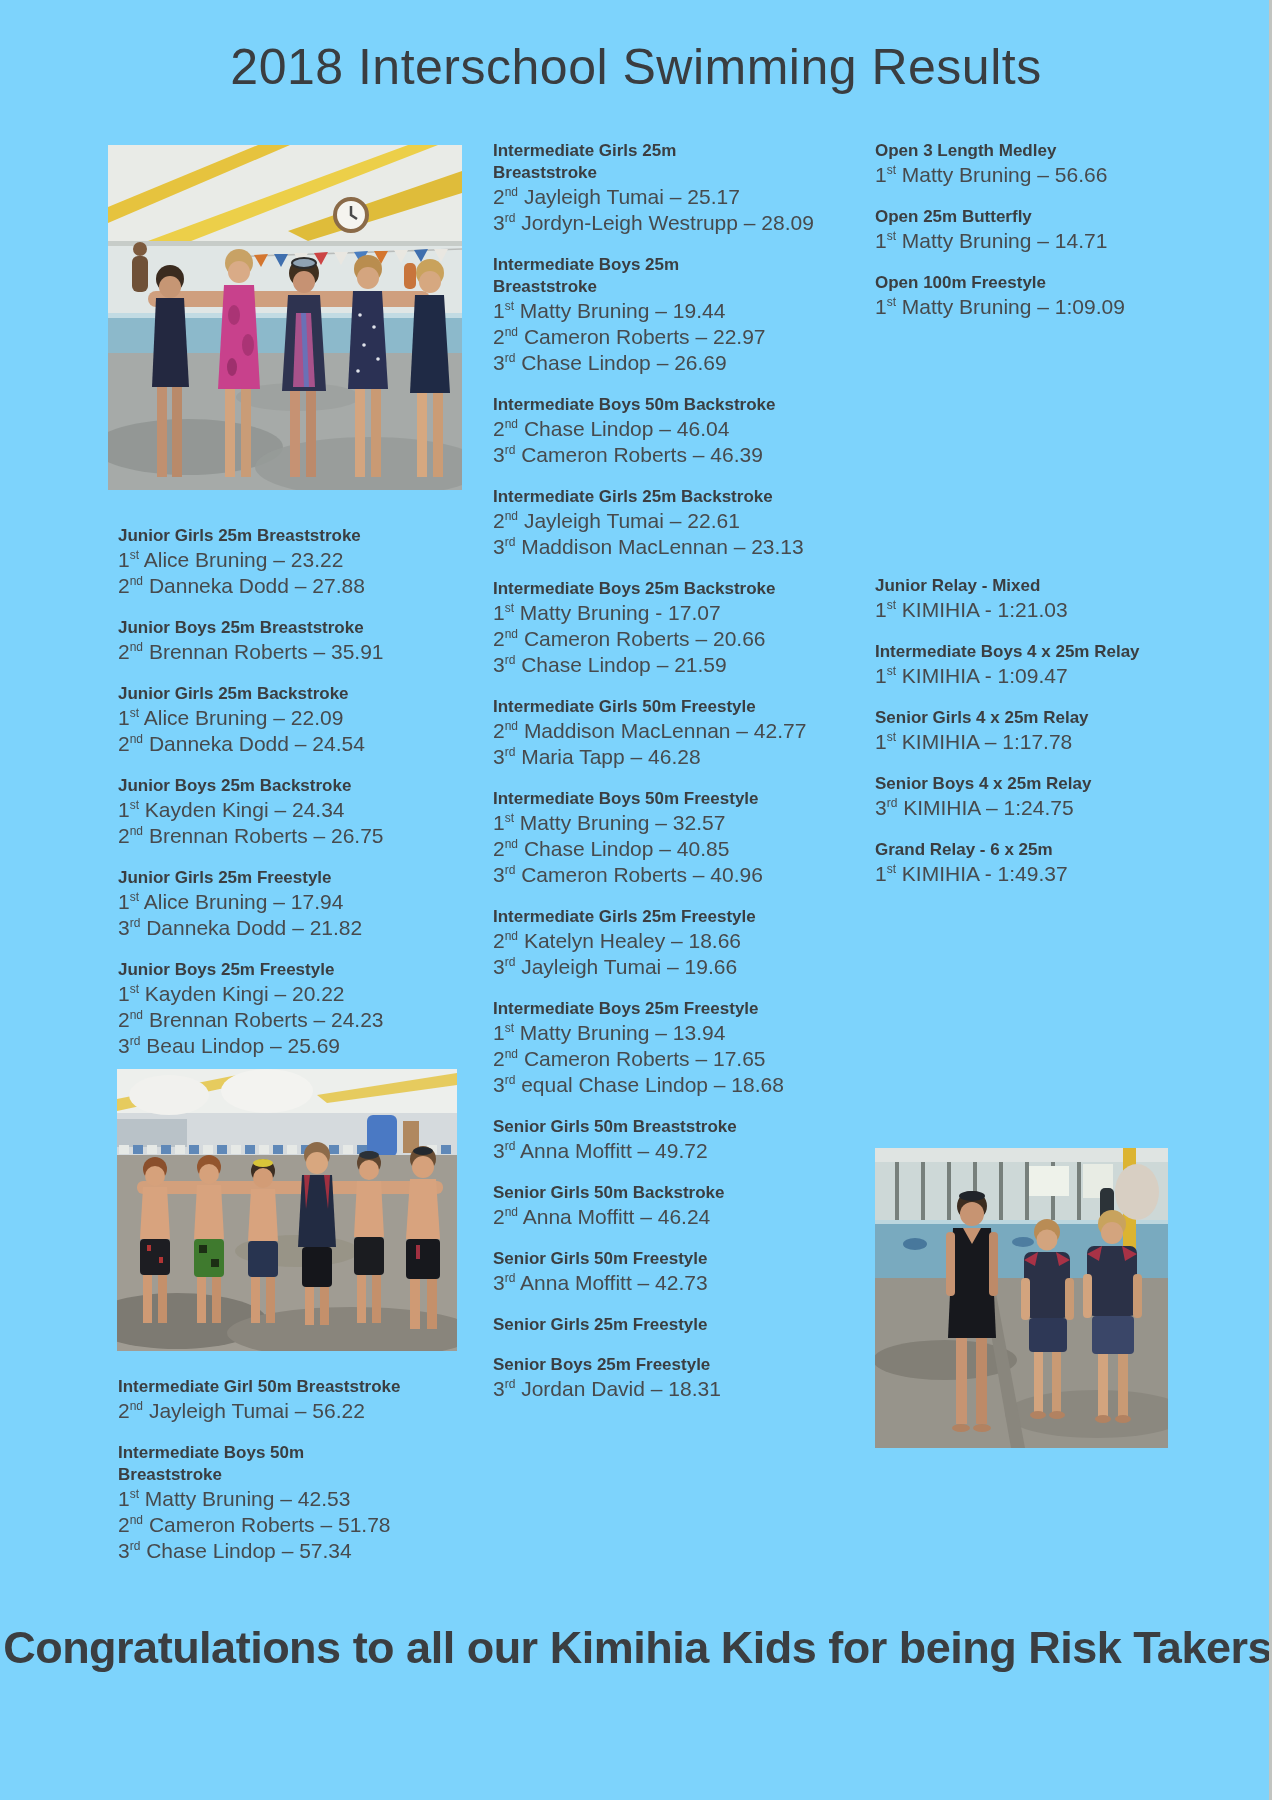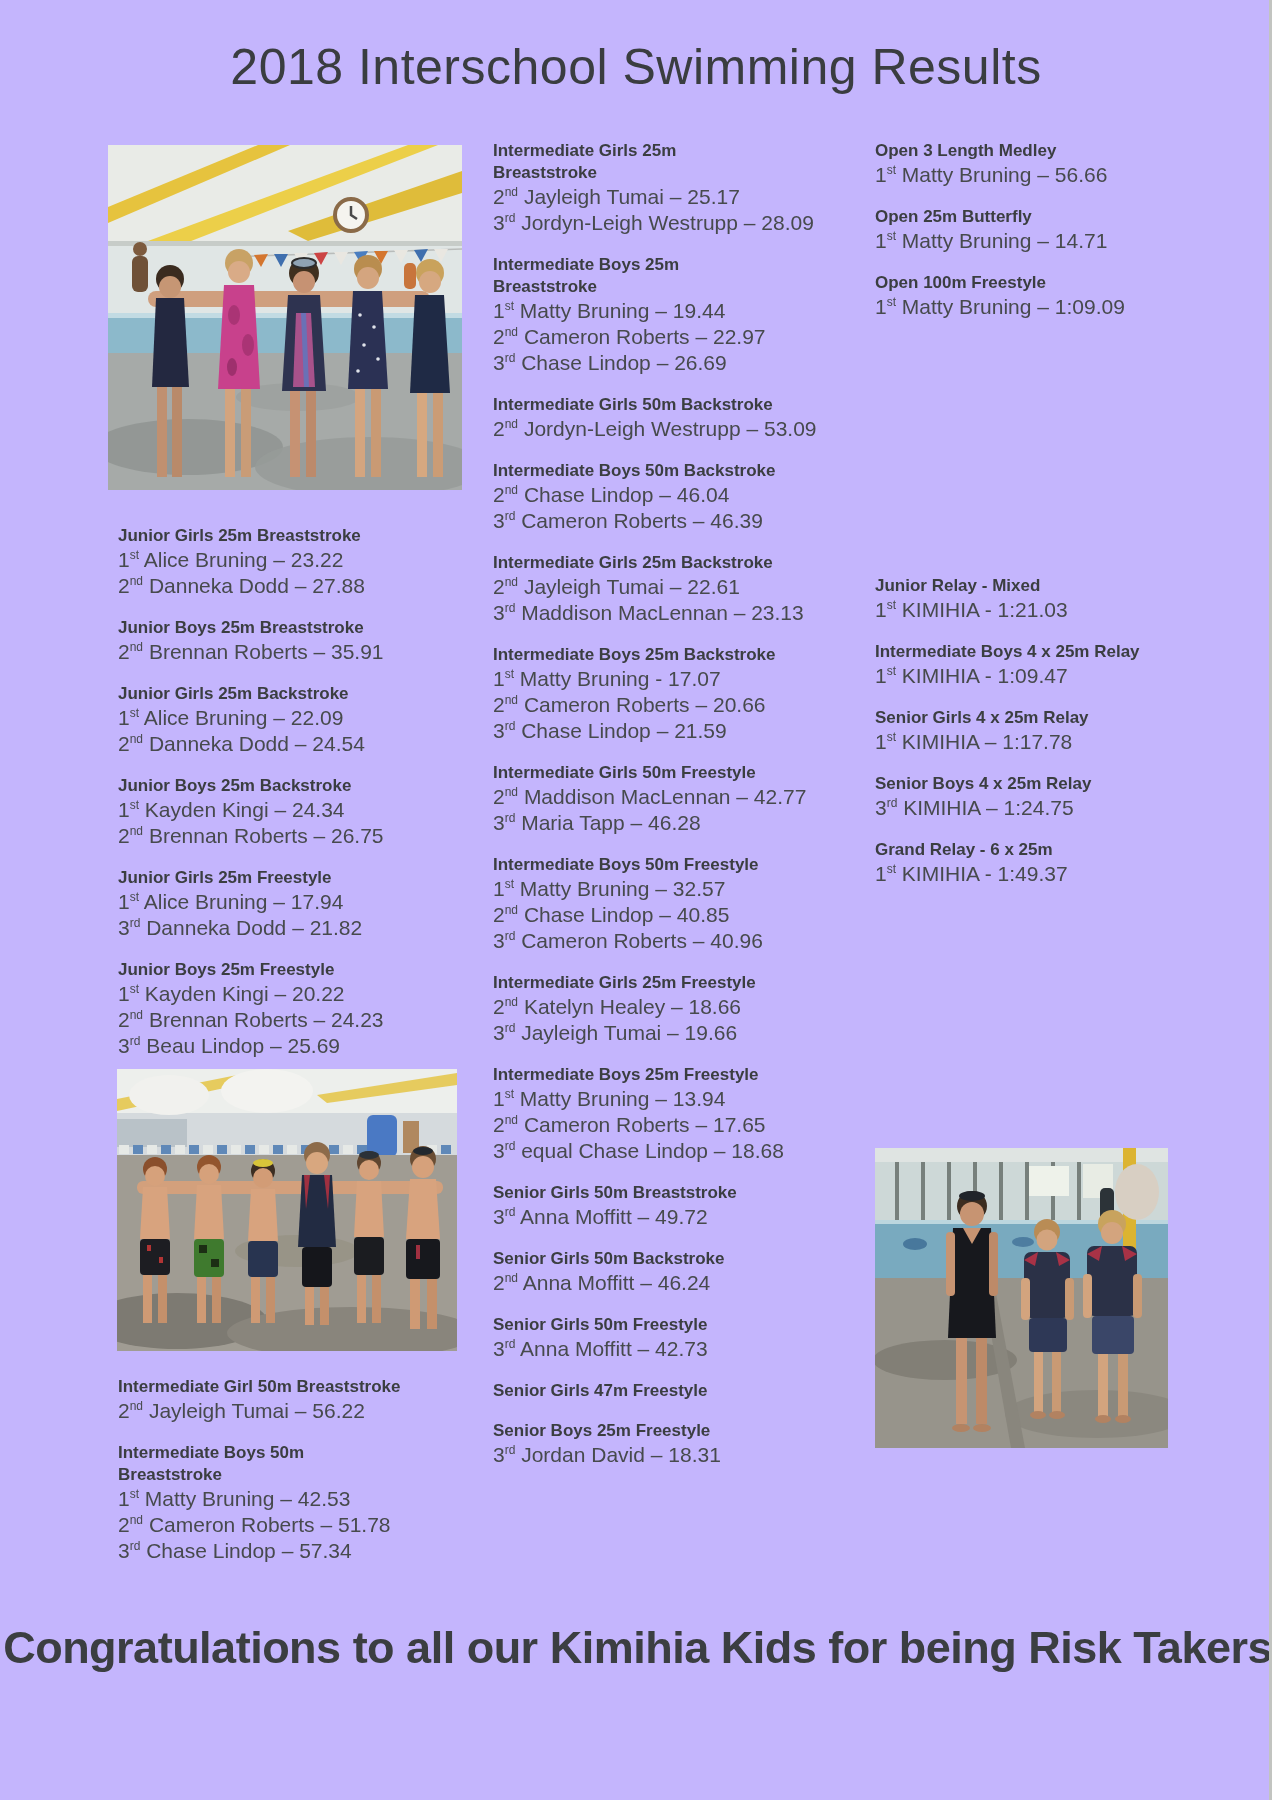--- a/index.html
+++ b/index.html
@@ -1,18 +1,18 @@
 <!DOCTYPE html>
 <html><head>
 <meta charset="utf-8">
 <style>
   html,body{margin:0;padding:0;background:#e9e9e7;}
   .page{
     position:relative;width:1272px;height:1800px;margin:0 auto;
-    background:#c4b5fd;overflow:hidden;
+    background:#7dd3fc;overflow:hidden;
     font-family:"Liberation Sans","DejaVu Sans",sans-serif;
   }
   .page::after{content:"";position:absolute;right:0;top:0;width:3px;height:100%;background:#c2c4c0;}
   .title{
     position:absolute;top:38px;left:0;width:100%;margin:0;
     text-align:center;font-size:50px;font-weight:400;color:#3a3d40;letter-spacing:.5px;
   }
   .col{position:absolute;}
   .col-left{left:108px;top:140px;width:390px;}
   .col-mid{left:493px;top:140px;width:400px;}
@@ -266,24 +266,20 @@
           <div class="result">2<sup>nd</sup> Jayleigh Tumai – 25.17</div>
           <div class="result">3<sup>rd</sup> Jordyn-Leigh Westrupp – 28.09</div>
         </section>
         <section class="evt">
           <div class="evt-title">Intermediate Boys 25m<br>Breaststroke</div>
           <div class="result">1<sup>st</sup> Matty Bruning – 19.44</div>
           <div class="result">2<sup>nd</sup> Cameron Roberts – 22.97</div>
           <div class="result">3<sup>rd</sup> Chase Lindop – 26.69</div>
         </section>
         <section class="evt">
-          <div class="evt-title">Intermediate Girls 50m Backstroke</div>
-          <div class="result">2<sup>nd</sup> Jordyn-Leigh Westrupp – 53.09</div>
-        </section>
-        <section class="evt">
           <div class="evt-title">Intermediate Boys 50m Backstroke</div>
           <div class="result">2<sup>nd</sup> Chase Lindop – 46.04</div>
           <div class="result">3<sup>rd</sup> Cameron Roberts – 46.39</div>
         </section>
         <section class="evt">
           <div class="evt-title">Intermediate Girls 25m Backstroke</div>
           <div class="result">2<sup>nd</sup> Jayleigh Tumai – 22.61</div>
           <div class="result">3<sup>rd</sup> Maddison MacLennan – 23.13</div>
         </section>
         <section class="evt">
@@ -320,21 +316,21 @@
         </section>
         <section class="evt">
           <div class="evt-title">Senior Girls 50m Backstroke</div>
           <div class="result">2<sup>nd</sup> Anna Moffitt – 46.24</div>
         </section>
         <section class="evt">
           <div class="evt-title">Senior Girls 50m Freestyle</div>
           <div class="result">3<sup>rd</sup> Anna Moffitt – 42.73</div>
         </section>
         <section class="evt">
-          <div class="evt-title">Senior Girls 47m Freestyle</div>
+          <div class="evt-title">Senior Girls 25m Freestyle</div>
         </section>
         <section class="evt">
           <div class="evt-title">Senior Boys 25m Freestyle</div>
           <div class="result">3<sup>rd</sup> Jordan David – 18.31</div>
         </section>
       </div>
   </div>
 
   <div class="col col-right">
     <div class="sections">

